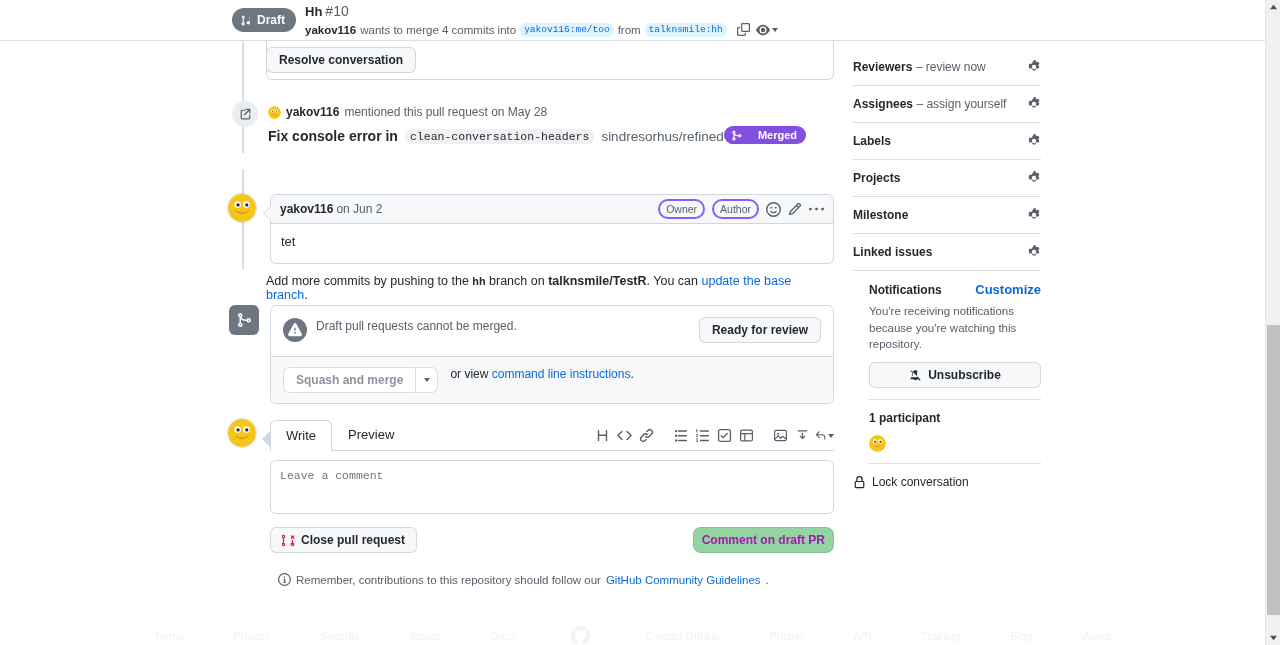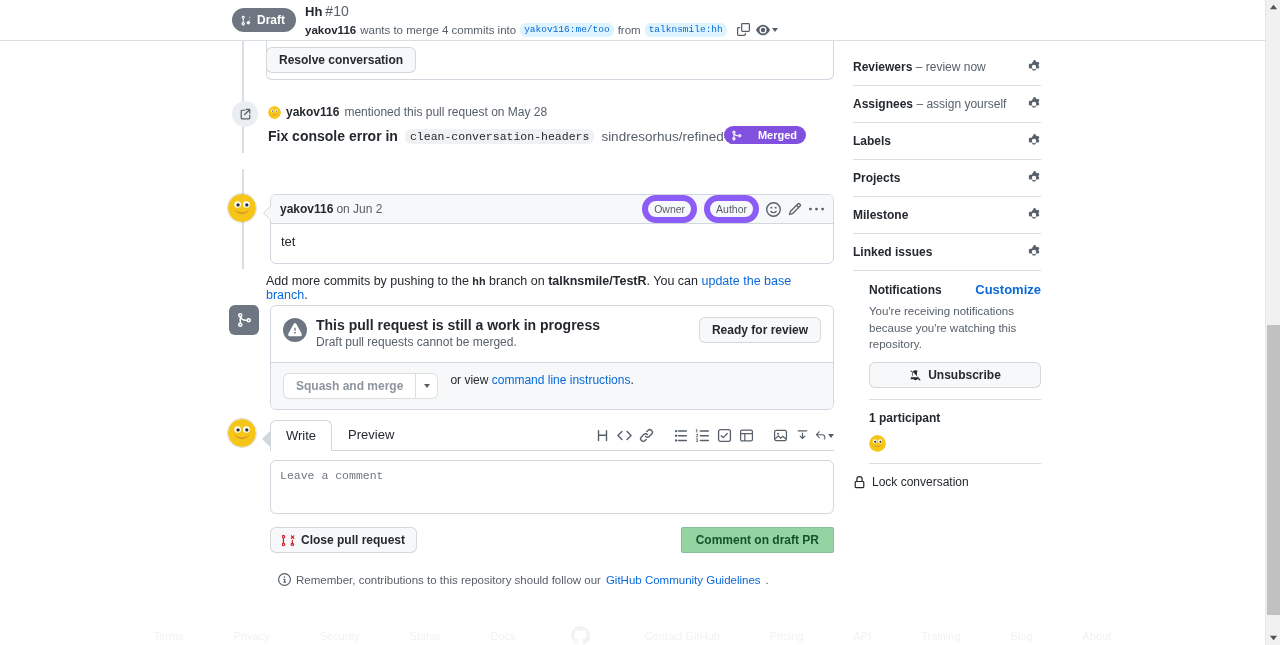--- a/index.html
+++ b/index.html
@@ -99,21 +99,21 @@
     content:""; position:absolute; left:-7px; top:10px; width:0; height:0;
     border-top:8px solid transparent; border-bottom:8px solid transparent; border-right:8px solid #f6f8fa;
   }
   .comment-head {
     background:#f6f8fa; border-bottom:1px solid #d0d7de; border-radius:5px 5px 0 0;
     height:29px; display:flex; align-items:center; padding:0 9px; font-size:12px; color:#57606a;
   }
   .comment-head b { color:#24292f; font-weight:600; margin-right:3px; }
   .head-right { margin-left:auto; display:flex; align-items:center; gap:7px; }
   .pill {
-    border:6px solid #8b5cf6; border-radius:2em; font-size:10.5px; color:#57606a;
+    border:2px solid #8b5cf6; border-radius:2em; font-size:10.5px; color:#57606a;
     padding:1px 6px; line-height:1.4;
   }
   .comment-body { padding:10px 10px 14px; font-size:13px; color:#24292f; min-height:31px; }
 
   
   .push-line { position:absolute; left:38px; top:80px; font-size:12.5px; color:#24292f; }
   .push-line b { font-weight:600; }
   .push-line .mono { font-family:"Liberation Mono", monospace; font-size:11px; font-weight:700; }
   a.lnk { color:#0969da; text-decoration:none; }
 
@@ -167,22 +167,22 @@
   .tb-btn { width:19px; height:19px; display:flex; align-items:center; justify-content:center; cursor:pointer; }
   .textarea-box {
     margin-top:9px; border:1px solid #d0d7de; border-radius:6px; background:#fff;
     height:54px; padding:8px 9px; color:#6e7781;
     font-family:"Liberation Mono", monospace; font-size:11.5px;
     position:relative;
   }
   .editor-actions { margin-top:13px; display:flex; align-items:center; }
   .close-pr-btn { display:inline-flex; align-items:center; gap:6px; border:1px solid rgba(27,31,36,0.15); border-radius:6px; background:#f6f8fa; font-size:12px; font-weight:600; padding:5px 11px; color:#24292f; cursor:pointer;}
   .comment-btn {
-    margin-left:auto; background:#94d3a2; color:#14532d; border:1px solid rgba(27,31,36,0.1);
-    border-radius:2px; font-size:12px; font-weight:600; padding:5px 14px; cursor:default;
+    margin-left:auto; background:#94d3a2; color:#a21caf; border:1px solid rgba(27,31,36,0.1);
+    border-radius:8px; font-size:12px; font-weight:600; padding:5px 8px; cursor:default;
   }
   .remember {
     position:absolute; left:8px; top:154px; font-size:11.5px; color:#57606a;
     display:flex; align-items:center; gap:5px;
   }
 
   
   .sb-row {
     display:flex; align-items:center; justify-content:space-between;
     padding:11px 0 11px; border-bottom:1px solid #d8dee4;
@@ -342,21 +342,20 @@
           </svg>
         </span>
         <div class="merge-card">
           <div class="merge-top">
             <span class="wip-icon">
               <svg width="14" height="14" viewBox="0 0 16 16" fill="currentColor">
                 <path d="M6.457 1.047c.659-1.234 2.427-1.234 3.086 0l6.082 11.38A1.75 1.75 0 0114.082 15H1.918a1.75 1.75 0 01-1.543-2.573zM8 5a.75.75 0 00-.75.75v2.5a.75.75 0 001.5 0v-2.5A.75.75 0 008 5zm1 6a1 1 0 10-2 0 1 1 0 002 0z"></path>
               </svg>
             </span>
             <div>
-              <div class="wip-title">This pull request is still a work in progress</div>
               <div class="wip-sub">Draft pull requests cannot be merged.</div>
             </div>
             <button class="btn ready-btn">Ready for review</button>
           </div>
           <div class="merge-bottom">
             <span class="split-btn">
               <span class="split-main">Squash and merge</span>
               <span class="split-caret">
                   <i class="caret"></i>
                 </span>

